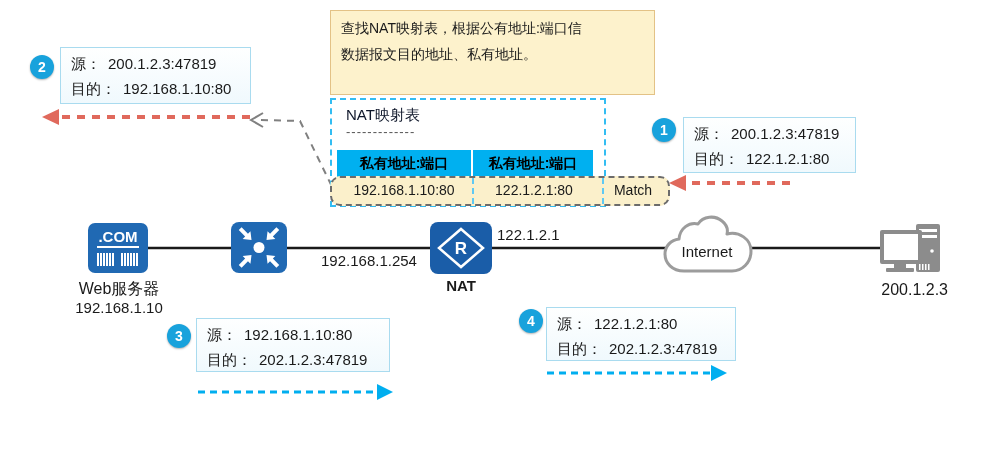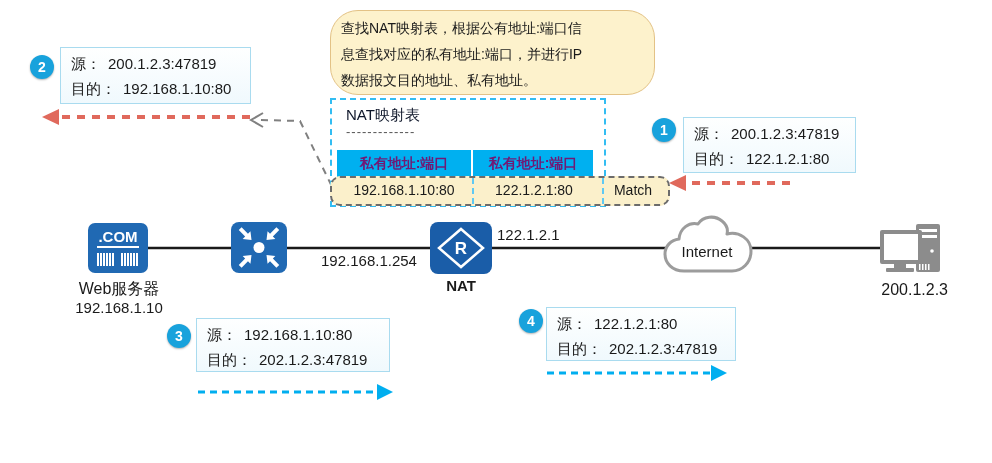--- a/index.html
+++ b/index.html
@@ -8,33 +8,33 @@
     font-family:"Liberation Sans","DejaVu Sans",sans-serif;color:#1a1a1a;
   }
   .overlay{position:absolute;left:0;top:0;width:992px;height:463px;z-index:1;}
   .abs{position:absolute;z-index:2;}
 
   
   .note{
     background:#FDF2CC;border:1px solid #E3C286;
     font-size:14px;line-height:26px;padding:4px 10px;box-sizing:border-box;
   }
-  .note-top{left:330px;top:10px;width:325px;height:85px;border-radius:28px;}
+  .note-top{left:330px;top:10px;width:325px;height:85px;}
   .note-bottom{left:397px;top:358px;width:147px;height:66px;line-height:29px;}
 
   
   .nat-box{
     left:330px;top:98px;width:276px;height:109px;box-sizing:border-box;
     border:2px dashed #33BDF2;background:#fff;
   }
   .nat-title{position:absolute;left:14px;top:6px;font-size:15px;color:#0f172a;}
   .nat-sep{position:absolute;left:14px;top:24px;font-size:13px;letter-spacing:1px;color:#555;}
   .tbl-header{position:absolute;left:5px;top:50px;display:flex;gap:2px;}
   .tbl-header .cell{
-    background:#00B0F0;color:#701a75;font-weight:bold;font-size:14px;height:28px;
+    background:#00B0F0;color:#000000;font-weight:bold;font-size:14px;height:28px;
     display:flex;align-items:center;justify-content:center;
   }
   .cell.c-priv{width:134px;} .cell.c-pub{width:120px;}
 
   
   .match-row{
     left:330px;top:176px;width:336px;height:26px;z-index:3;box-sizing:content-box;
     background:#FBF0CB;border:2px dashed #6b6b6b;border-radius:10px;
     font-size:14px;
   }
@@ -109,21 +109,20 @@
     </g>
 
     <g>
       <line x1="547" y1="373" x2="712" y2="373" stroke="#00AEEF" stroke-width="3" stroke-dasharray="7 5"></line>
       <polygon points="727,373 711,365 711,381" fill="#00AEEF"></polygon>
     </g>
   </svg>
 
   <div class="abs note note-top">
     <div>查找NAT映射表，根据公有地址:端口信</div>
-    <div>息查找对应的私有地址:端口，并进行IP</div>
     <div>数据报文目的地址、私有地址。</div>
   </div>
 
   <div class="abs nat-box">
     <div class="nat-title">NAT映射表</div>
     <div class="nat-sep">-------------</div>
     <div class="tbl-header">
       <div class="cell c-priv">私有地址:端口</div>
       <div class="cell c-pub">私有地址:端口</div>
     </div>

